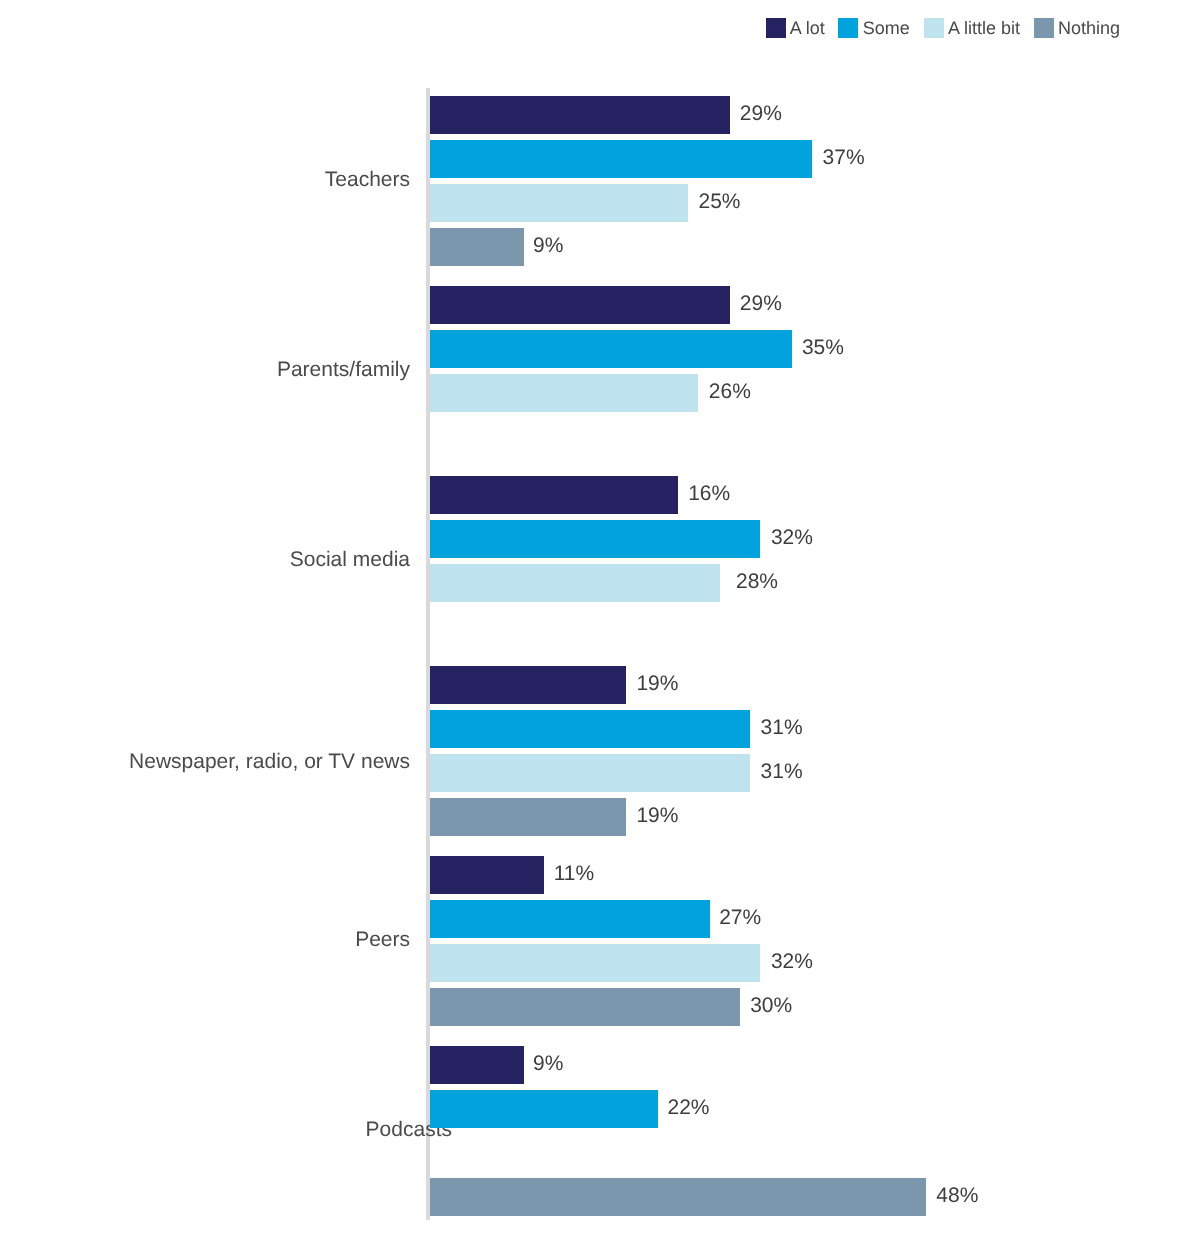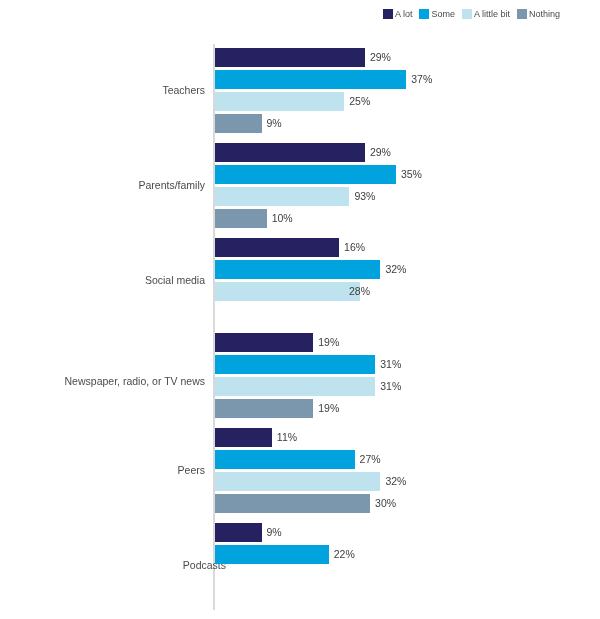--- a/index.html
+++ b/index.html
@@ -157,40 +157,36 @@
           <div class="bar-row" style="top: 0px; width: 209.93px;">
             <div class="bar" title="Parents/family — A lot: 29%" style="width: 149.93px; background: rgb(38, 34, 98);"></div>
             <span class="bar-value" style="left: 154.93px;">29%</span>
           </div>
           <div class="bar-row" style="top: 22px; width: 240.95px;">
             <div class="bar" title="Parents/family — Some: 35%" style="width: 180.95px; background: rgb(0, 163, 221);"></div>
             <span class="bar-value" style="left: 185.95px;">35%</span>
           </div>
           <div class="bar-row" style="top: 44px; width: 194.42px;">
             <div class="bar" title="Parents/family — A little bit: 26%" style="width: 134.42px; background: rgb(190, 226, 238);"></div>
-            <span class="bar-value" style="left: 139.42px;">93%</span>
-          </div>
-          <div class="bar-row" style="top: 66px; width: 111.7px;">
-            <div class="bar" title="Parents/family — Nothing: 10%" style="width: 51.7px; background: rgb(123, 151, 174);"></div>
-            <span class="bar-value" style="left: 56.7px;">10%</span>
+            <span class="bar-value" style="left: 139.42px;">26%</span>
           </div>
         </div>
         <div class="group" style="top: 238px; height: 85px;">
           <div class="group-label" style="top: 35.5px;">Social media</div>
           <div class="bar-row" style="top: 0px; width: 184.08px;">
             <div class="bar" title="Social media — A lot: 24%" style="width: 124.08px; background: rgb(38, 34, 98);"></div>
             <span class="bar-value" style="left: 129.08px;">16%</span>
           </div>
           <div class="bar-row" style="top: 22px; width: 225.44px;">
             <div class="bar" title="Social media — Some: 32%" style="width: 165.44px; background: rgb(0, 163, 221);"></div>
             <span class="bar-value" style="left: 170.44px;">32%</span>
           </div>
           <div class="bar-row" style="top: 44px; width: 204.76px;">
             <div class="bar" title="Social media — A little bit: 28%" style="width: 144.76px; background: rgb(190, 226, 238);"></div>
-            <span class="bar-value" style="left: 134px;">28%</span>
+            <span class="bar-value" style="left: 153px;">28%</span>
           </div>
         </div>
         <div class="group" style="top: 333px; height: 85px;">
           <div class="group-label" style="top: 42px;">Newspaper, radio, or TV news</div>
           <div class="bar-row" style="top: 0px; width: 158.23px;">
             <div class="bar" title="Newspaper, radio, or TV news — A lot: 19%" style="width: 98.23px; background: rgb(38, 34, 98);"></div>
             <span class="bar-value" style="left: 103.23px;">19%</span>
           </div>
           <div class="bar-row" style="top: 22px; width: 220.27px;">
             <div class="bar" title="Newspaper, radio, or TV news — Some: 31%" style="width: 160.27px; background: rgb(0, 163, 221);"></div>
@@ -227,17 +223,21 @@
         <div class="group" style="top: 523px; height: 85px;">
           <div class="group-label" style="top: 35.5px; padding-left: 21px;">Podcasts</div>
           <div class="bar-row" style="top: 0px; width: 106.53px;">
             <div class="bar" title="Podcasts — A lot: 9%" style="width: 46.53px; background: rgb(38, 34, 98);"></div>
             <span class="bar-value" style="left: 51.53px;">9%</span>
           </div>
           <div class="bar-row" style="top: 22px; width: 173.74px;">
             <div class="bar" title="Podcasts — Some: 22%" style="width: 113.74px; background: rgb(0, 163, 221);"></div>
             <span class="bar-value" style="left: 118.74px;">22%</span>
           </div>
+          <div class="bar-row" style="top: 66px; width: 308.16px;">
+            <div class="bar" title="Podcasts — Nothing: 48%" style="width: 248.16px; background: rgb(123, 151, 174);"></div>
+            <span class="bar-value" style="left: 253.16px;">48%</span>
+          </div>
         </div>
       </div>
   </div>
 
 </div>
 
 </body></html>

